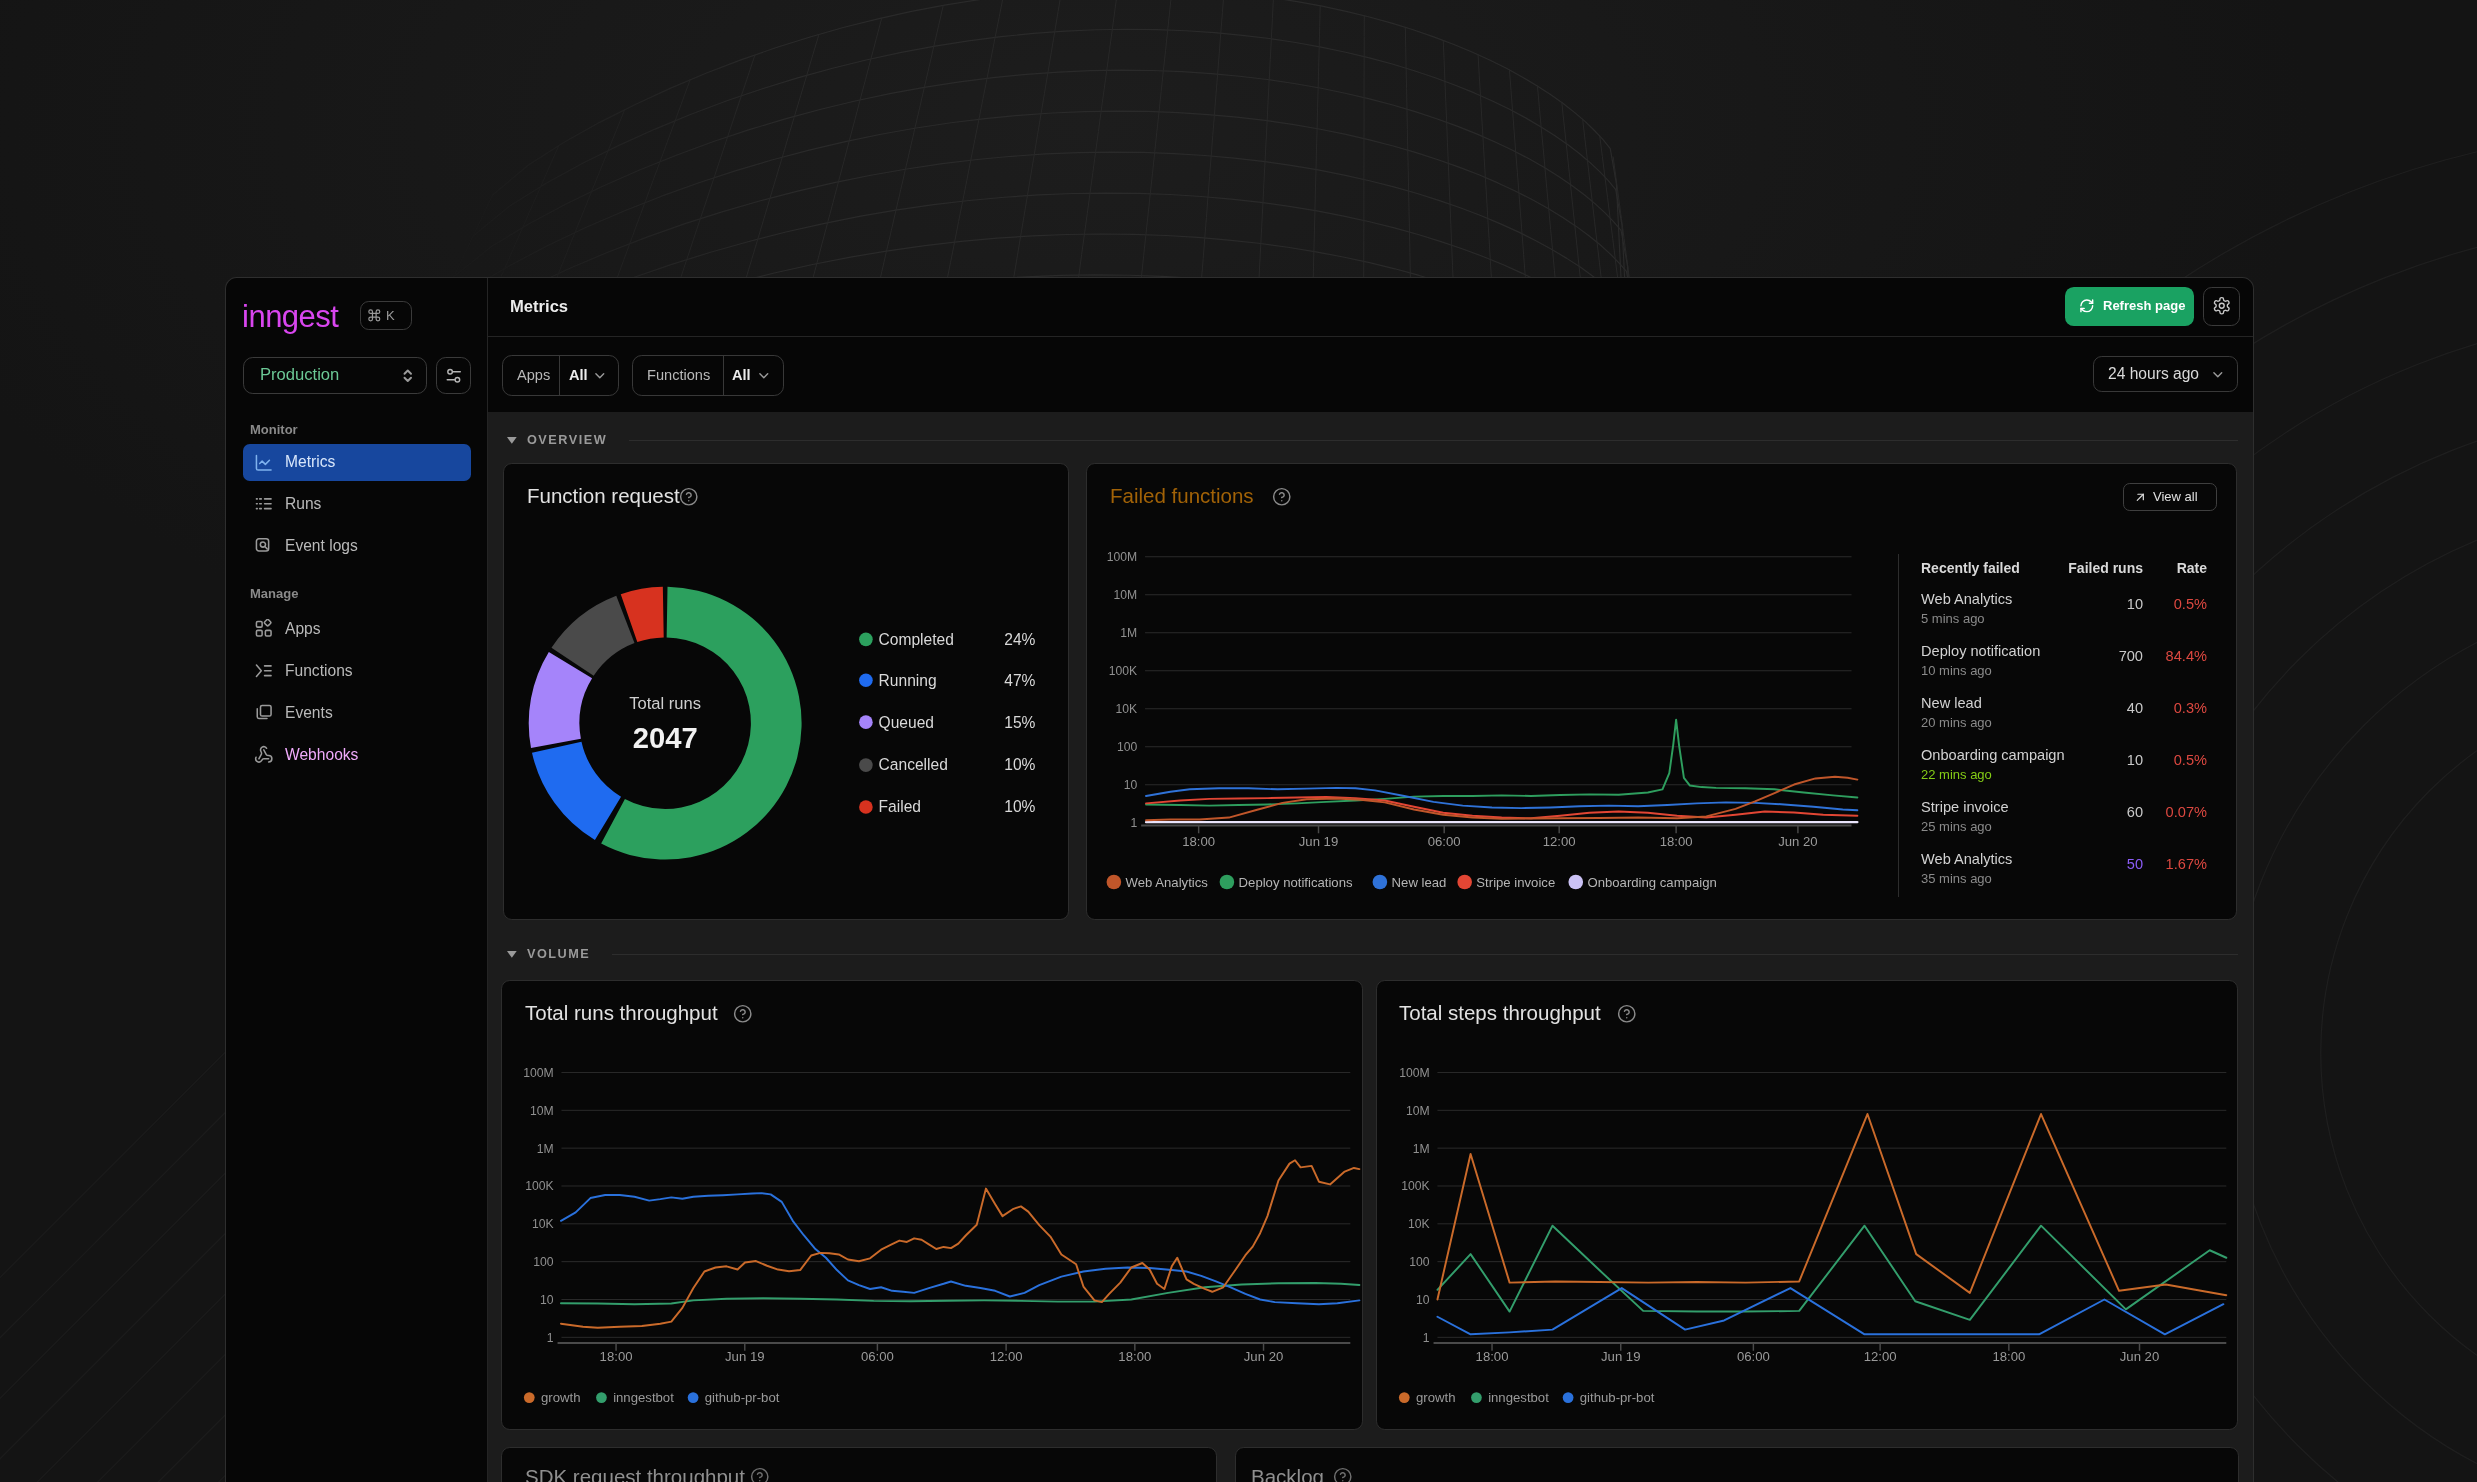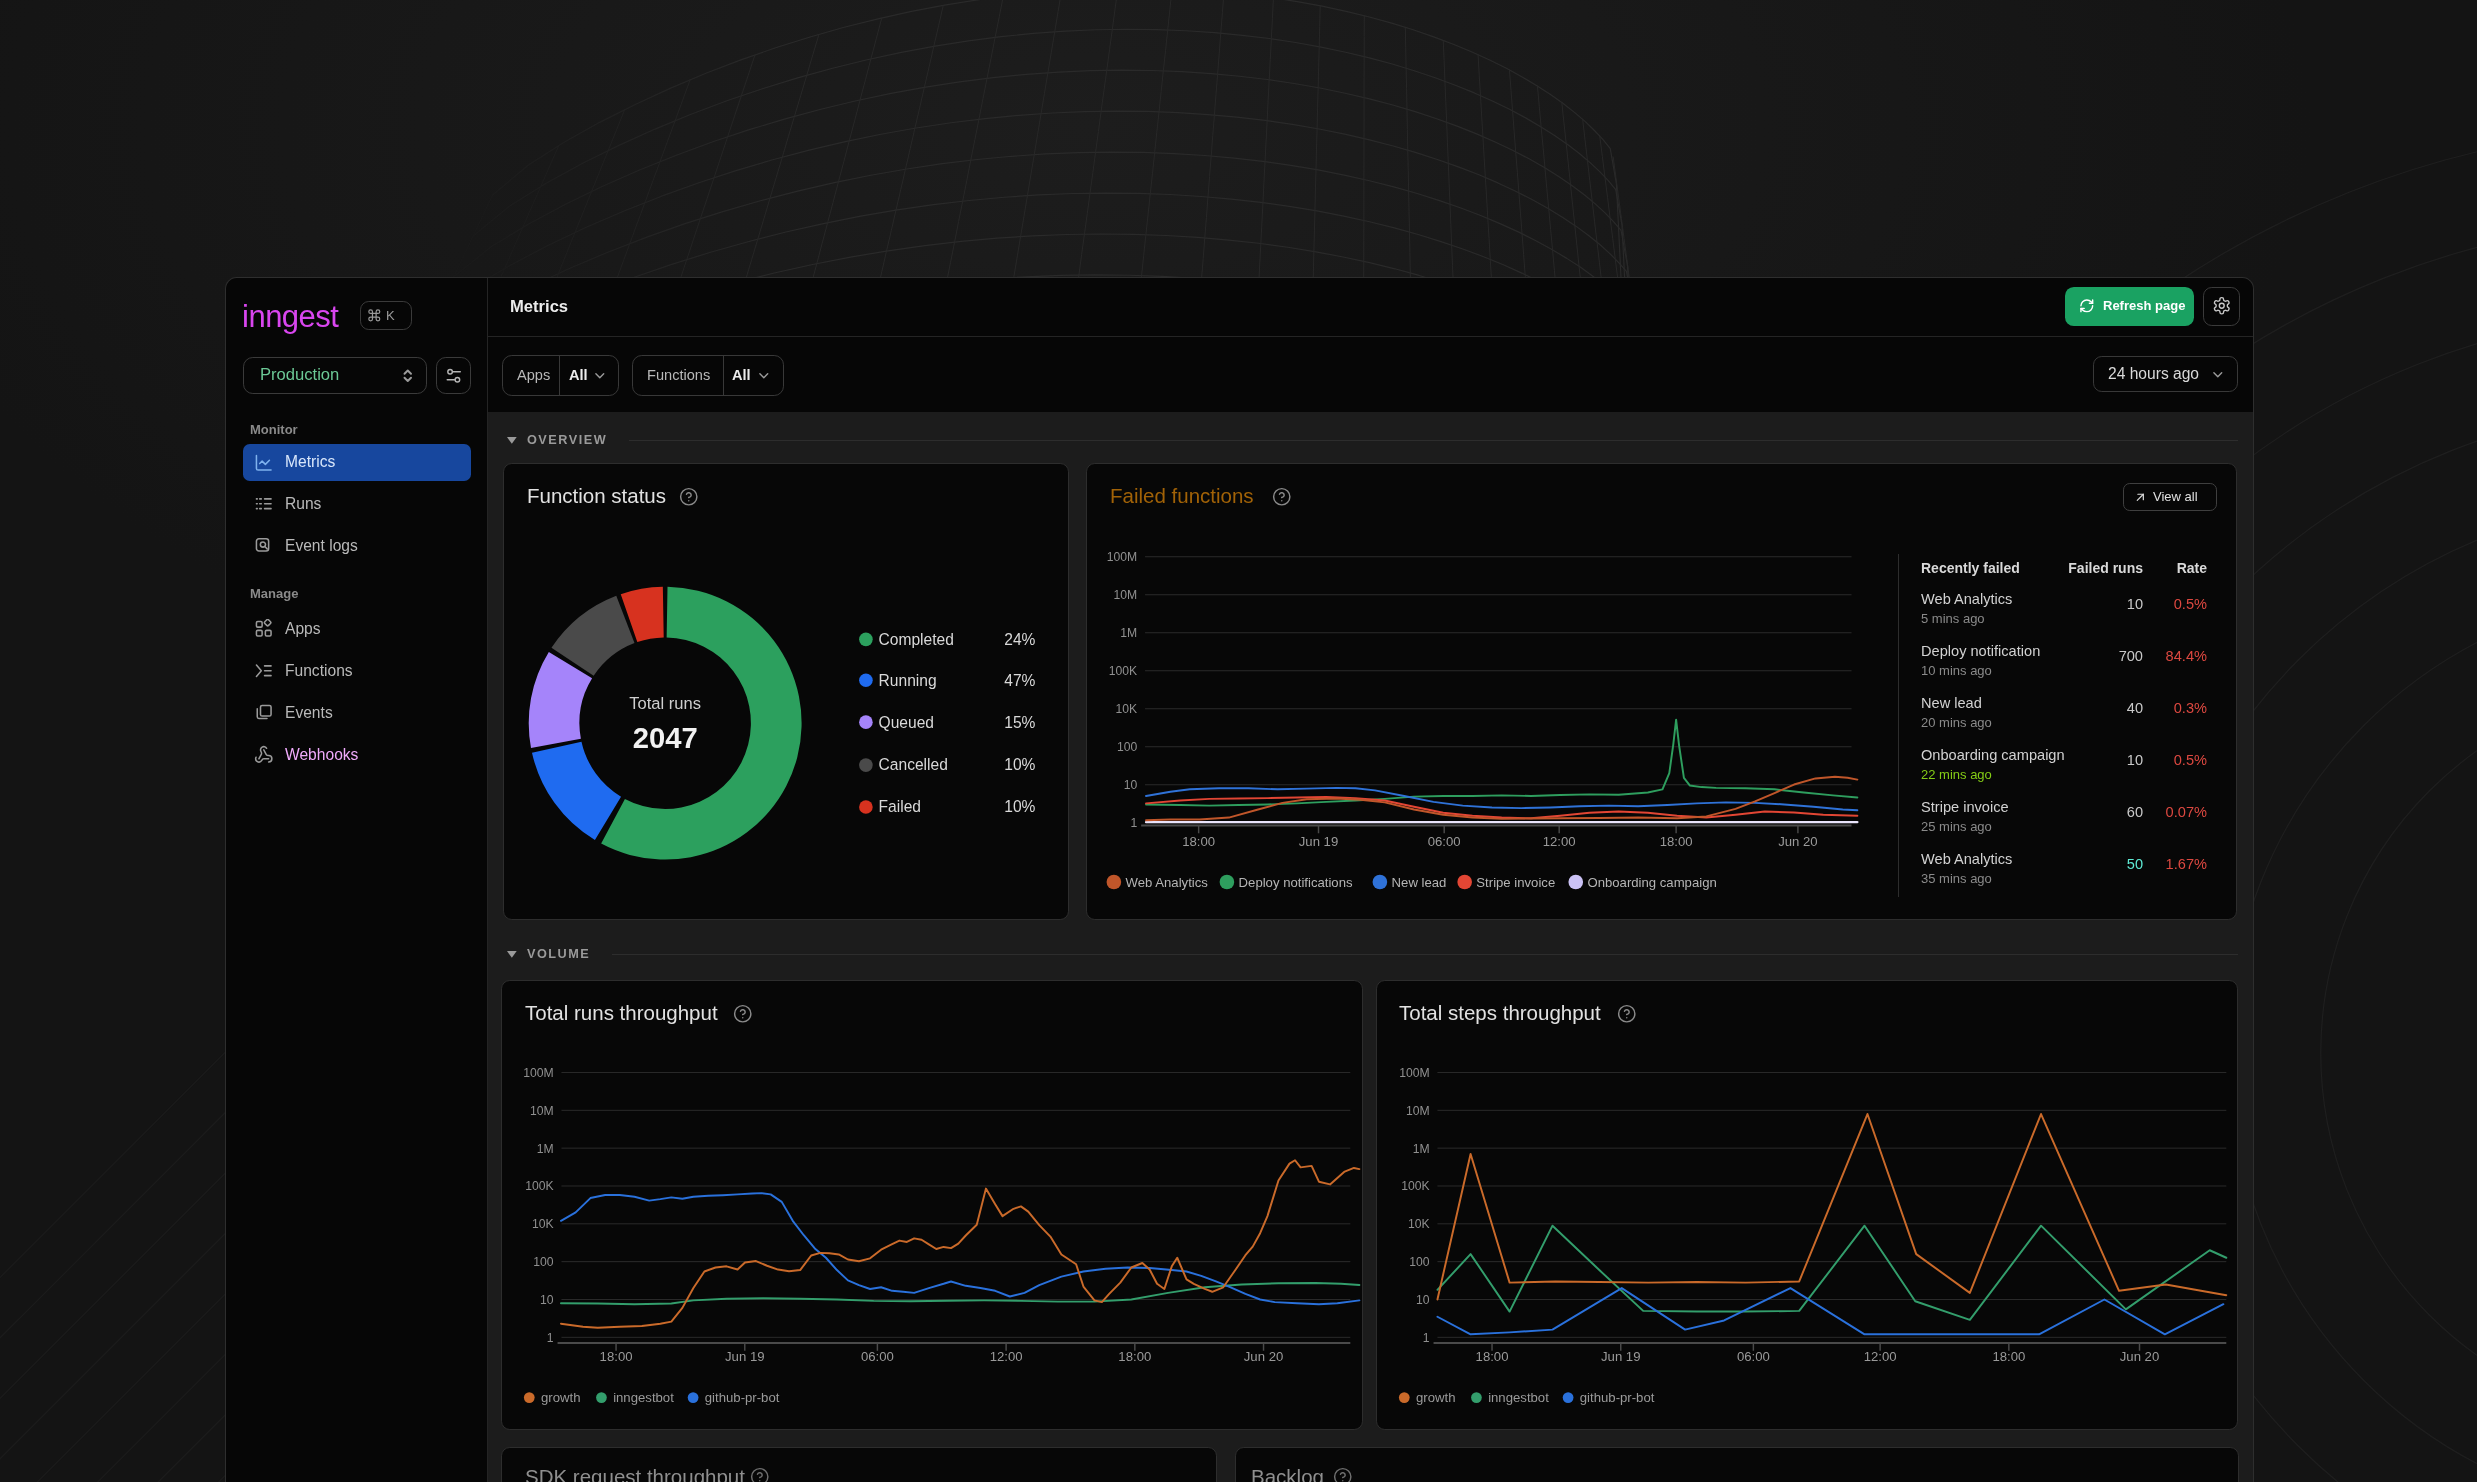--- a/index.html
+++ b/index.html
@@ -191,21 +191,21 @@
     <path d="M1 2h10L6 9z" fill="#9a9a9a"></path>
   </svg>
 <div class="abs" style="left:527px;top:440px;font-size:12.7px;color:#9a9a9a;font-weight:700;letter-spacing:1.5px;line-height:1;transform-origin:left center;margin-top:-6.3px;white-space:nowrap">OVERVIEW</div>
 <div class="abs" style="left:629px;top:440px;width:1609px;height:1px;background:#2d2d2d"></div>
 <svg class="abs" style="left:506px;top:949px" width="11.7" height="9.8" viewBox="0 0 12 10">
     <path d="M1 2h10L6 9z" fill="#9a9a9a"></path>
   </svg>
 <div class="abs" style="left:527px;top:954px;font-size:12.7px;color:#9a9a9a;font-weight:700;letter-spacing:1.5px;line-height:1;transform-origin:left center;margin-top:-6.3px;white-space:nowrap">VOLUME</div>
 <div class="abs" style="left:612px;top:954px;width:1626px;height:1px;background:#2d2d2d"></div>
 <div class="abs" style="left:503px;top:463px;width:566px;height:457px;background:#070707;border:1px solid #2d2d2d;border-radius:8.8px"></div>
-<div class="abs" style="left:527px;top:496px;font-size:20.5px;color:#e2e2e2;font-weight:400;letter-spacing:0;line-height:1;transform-origin:left center;margin-top:-10.2px;white-space:nowrap">Function status</div>
+<div class="abs" style="left:527px;top:496px;font-size:20.5px;color:#e2e2e2;font-weight:400;letter-spacing:0;line-height:1;transform-origin:left center;margin-top:-10.2px;white-space:nowrap">Function request</div>
 <svg style="position:absolute;left:679px;top:487px" width="19.5" height="19.5" viewBox="0 0 24 24" fill="none" stroke="#8a8a8a" stroke-width="1.8" stroke-linecap="round" stroke-linejoin="round">
     <circle cx="12" cy="12" r="10"></circle>
     <path d="M9.2 9a3 3 0 0 1 5.8 1c0 2-3 3-3 3"></path>
     <path d="M12 17h.01"></path>
   </svg>
 <div class="abs" style="left:1086px;top:463px;width:1151px;height:457px;background:#070707;border:1px solid #2d2d2d;border-radius:8.8px"></div>
 <div class="abs" style="left:1110px;top:496px;font-size:20.5px;color:#a16207;font-weight:400;letter-spacing:0;line-height:1;transform-origin:left center;margin-top:-10.2px;white-space:nowrap">Failed functions</div>
 <svg style="position:absolute;left:1272px;top:487px" width="19.5" height="19.5" viewBox="0 0 24 24" fill="none" stroke="#8a8a8a" stroke-width="1.8" stroke-linecap="round" stroke-linejoin="round">
     <circle cx="12" cy="12" r="10"></circle>
     <path d="M9.2 9a3 3 0 0 1 5.8 1c0 2-3 3-3 3"></path>
@@ -328,21 +328,21 @@
 <div class="abs" style="left:1921px;top:755px;font-size:14.6px;color:#d2d2d2;font-weight:400;letter-spacing:0;line-height:1;transform-origin:left center;margin-top:-7.3px;white-space:nowrap">Onboarding campaign</div>
 <div class="abs" style="left:1921px;top:775px;font-size:13px;color:#84cc16;font-weight:400;letter-spacing:0;line-height:1;transform-origin:left center;margin-top:-6.6px;white-space:nowrap">22 mins ago</div>
 <div class="abs" style="right:334px;top:760px;font-size:14.6px;color:#c9c9c9;font-weight:400;letter-spacing:0;line-height:1;transform-origin:left center;margin-top:-7.3px;white-space:nowrap">10</div>
 <div class="abs" style="right:270px;top:760px;font-size:14.6px;color:#dc4840;font-weight:500;letter-spacing:0;line-height:1;transform-origin:left center;margin-top:-7.3px;white-space:nowrap">0.5%</div>
 <div class="abs" style="left:1921px;top:807px;font-size:14.6px;color:#d2d2d2;font-weight:400;letter-spacing:0;line-height:1;transform-origin:left center;margin-top:-7.3px;white-space:nowrap">Stripe invoice</div>
 <div class="abs" style="left:1921px;top:827px;font-size:13px;color:#8a8a8a;font-weight:400;letter-spacing:0;line-height:1;transform-origin:left center;margin-top:-6.6px;white-space:nowrap">25 mins ago</div>
 <div class="abs" style="right:334px;top:812px;font-size:14.6px;color:#c9c9c9;font-weight:400;letter-spacing:0;line-height:1;transform-origin:left center;margin-top:-7.3px;white-space:nowrap">60</div>
 <div class="abs" style="right:270px;top:812px;font-size:14.6px;color:#dc4840;font-weight:500;letter-spacing:0;line-height:1;transform-origin:left center;margin-top:-7.3px;white-space:nowrap">0.07%</div>
 <div class="abs" style="left:1921px;top:859px;font-size:14.6px;color:#d2d2d2;font-weight:400;letter-spacing:0;line-height:1;transform-origin:left center;margin-top:-7.3px;white-space:nowrap">Web Analytics</div>
 <div class="abs" style="left:1921px;top:879px;font-size:13px;color:#8a8a8a;font-weight:400;letter-spacing:0;line-height:1;transform-origin:left center;margin-top:-6.6px;white-space:nowrap">35 mins ago</div>
-<div class="abs" style="right:334px;top:864px;font-size:14.6px;color:#5eead4;font-weight:400;letter-spacing:0;line-height:1;transform-origin:left center;margin-top:-7.3px;white-space:nowrap">50</div>
+<div class="abs" style="right:334px;top:864px;font-size:14.6px;color:#8b5cf6;font-weight:400;letter-spacing:0;line-height:1;transform-origin:left center;margin-top:-7.3px;white-space:nowrap">50</div>
 <div class="abs" style="right:270px;top:864px;font-size:14.6px;color:#dc4840;font-weight:500;letter-spacing:0;line-height:1;transform-origin:left center;margin-top:-7.3px;white-space:nowrap">1.67%</div>
 <div class="abs" style="left:2123px;top:483px;width:94px;height:28px;border:1px solid #3f3f3f;border-radius:6.8px"></div>
 <svg style="position:absolute;left:2133px;top:490px" width="14.6" height="14.6" viewBox="0 0 24 24" fill="none" stroke="#d9d9d9" stroke-width="2" stroke-linecap="round" stroke-linejoin="round">
     <path d="M7 17 17 7"></path>
     <path d="M8 7h9v9"></path>
   </svg>
 <div class="abs" style="left:2153px;top:497px;font-size:13px;color:#e0e0e0;font-weight:500;letter-spacing:0;line-height:1;transform-origin:left center;margin-top:-6.6px;white-space:nowrap">View all</div>
 <svg class="abs" style="left:501px;top:980px" width="862" height="450" viewBox="0 0 884 461">
     <line x1="62" y1="94.6" x2="871" y2="94.6" stroke="#2b2b2b" stroke-width="1"></line>
     <text x="54.0" y="99.1" font-family="Liberation Sans, sans-serif" font-size="12.5" fill="#8f8f8f" text-anchor="end" font-weight="400">100M</text>

